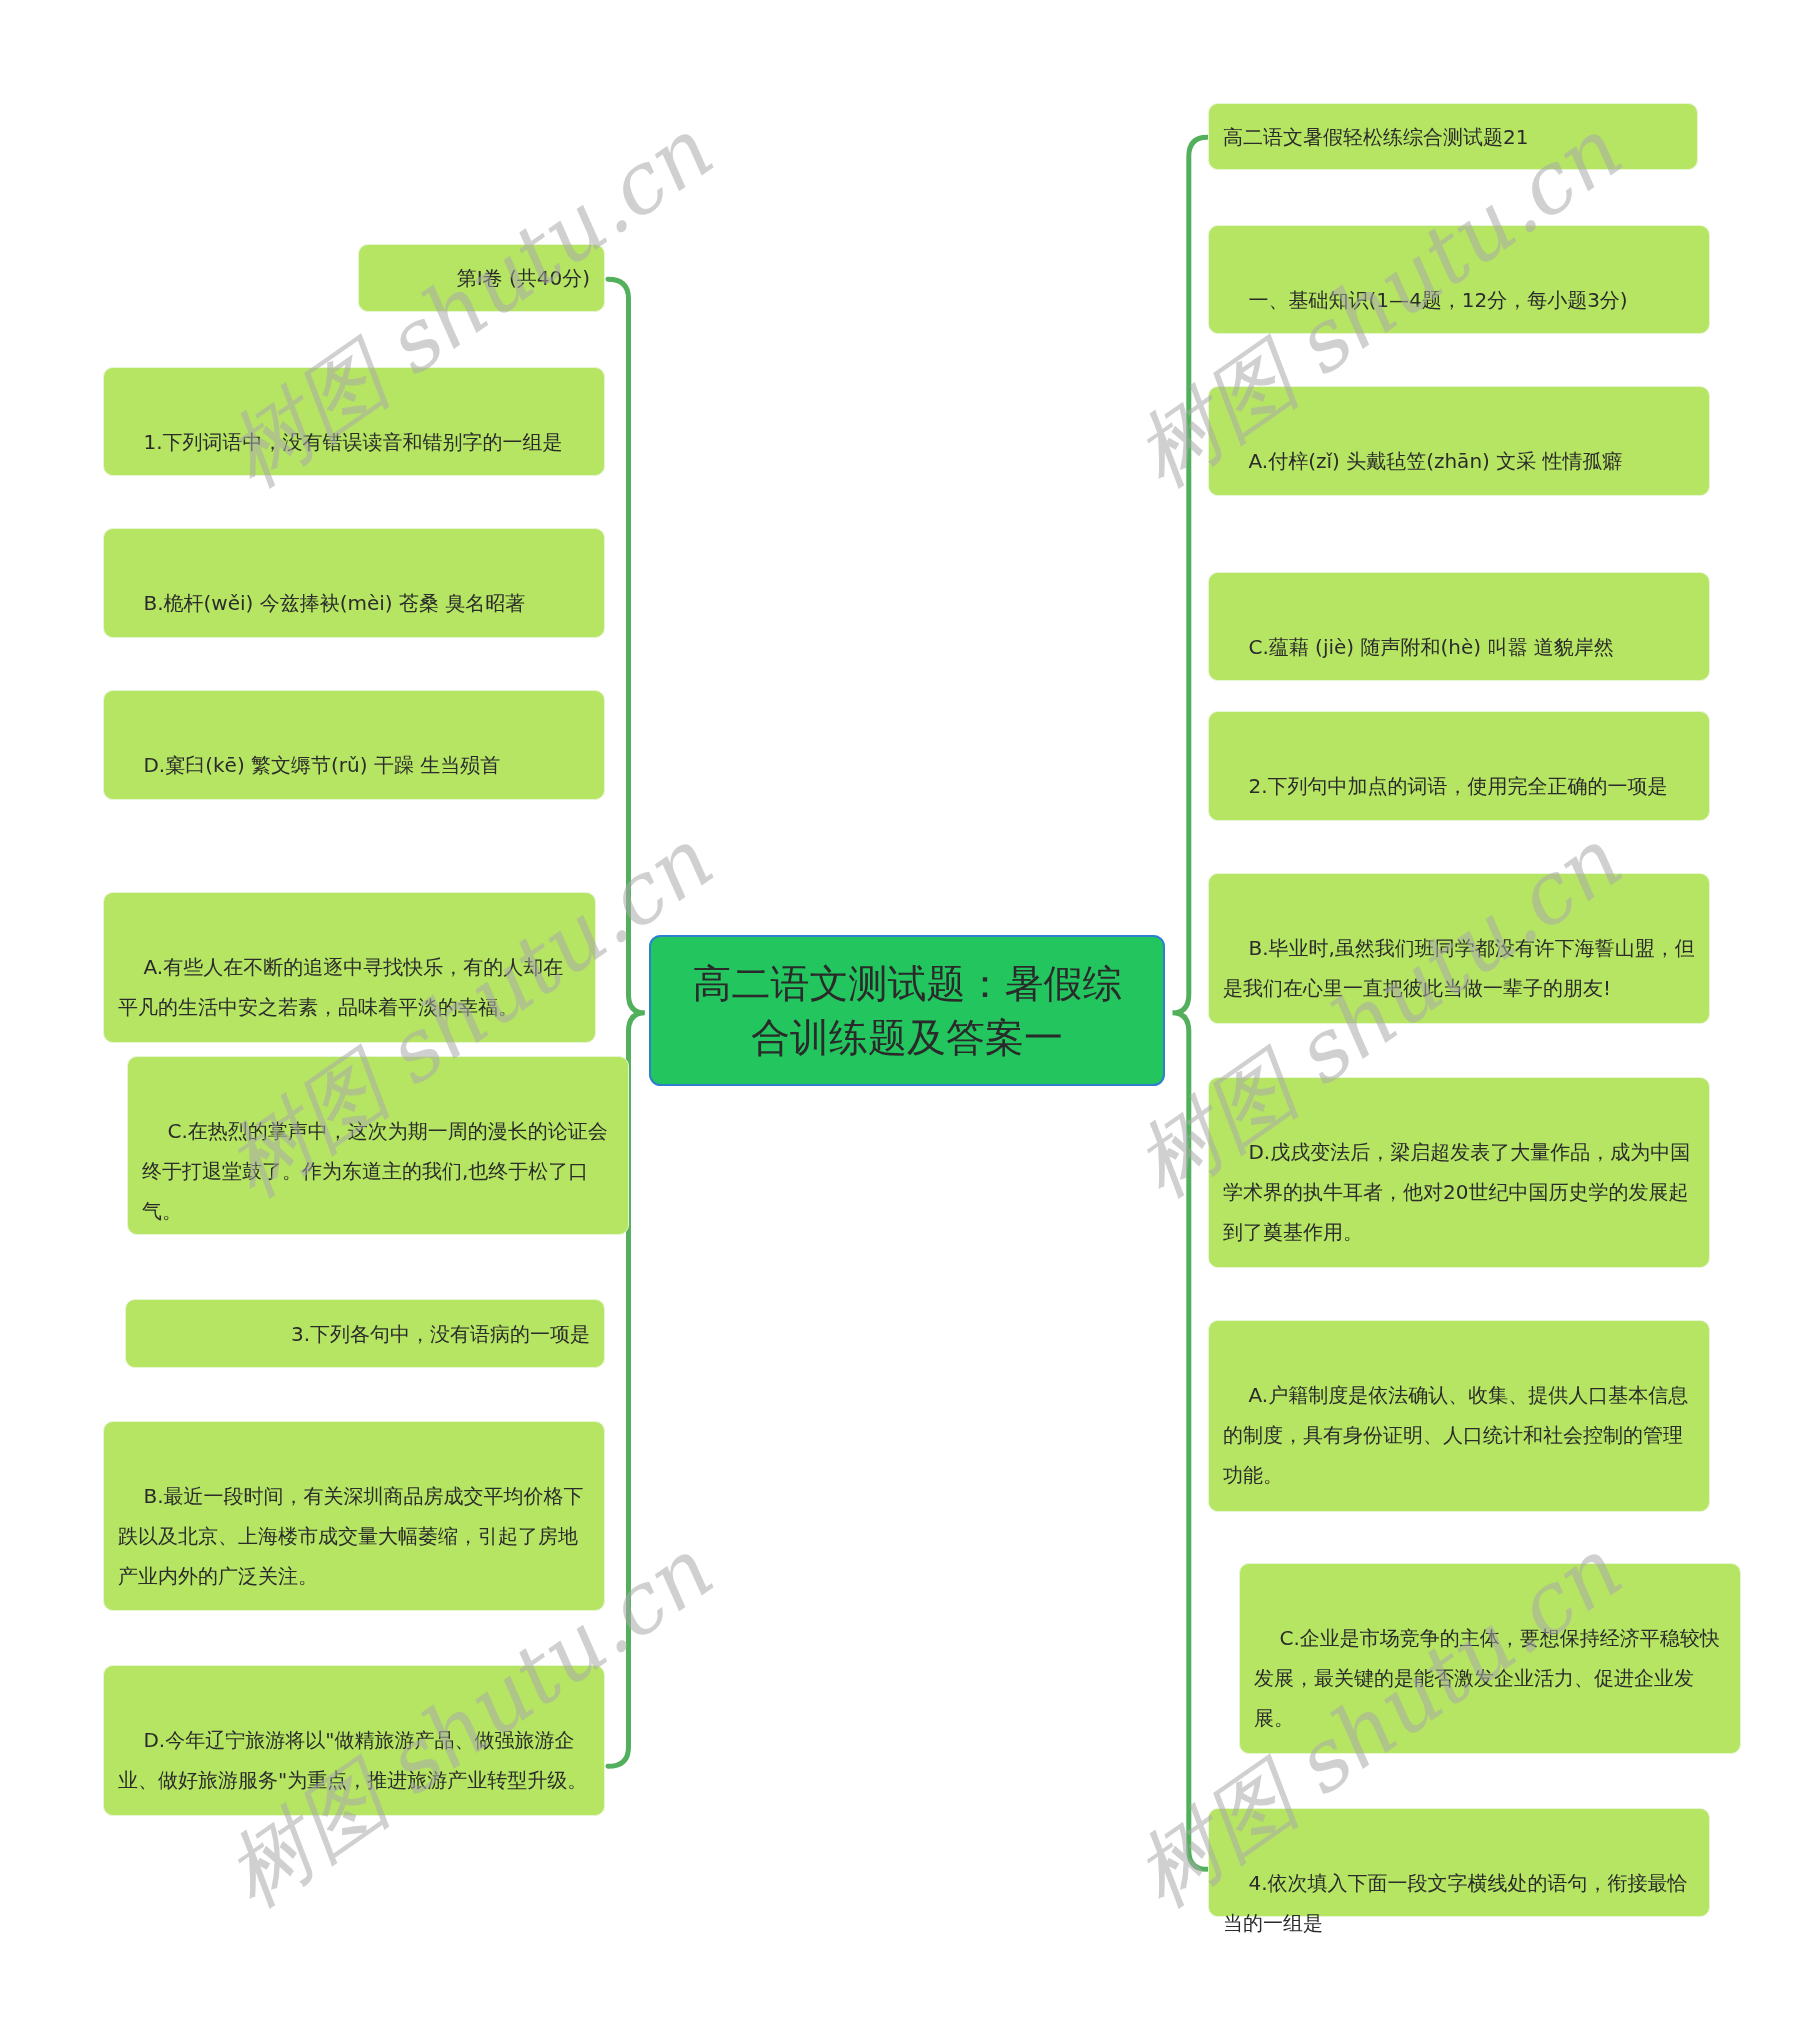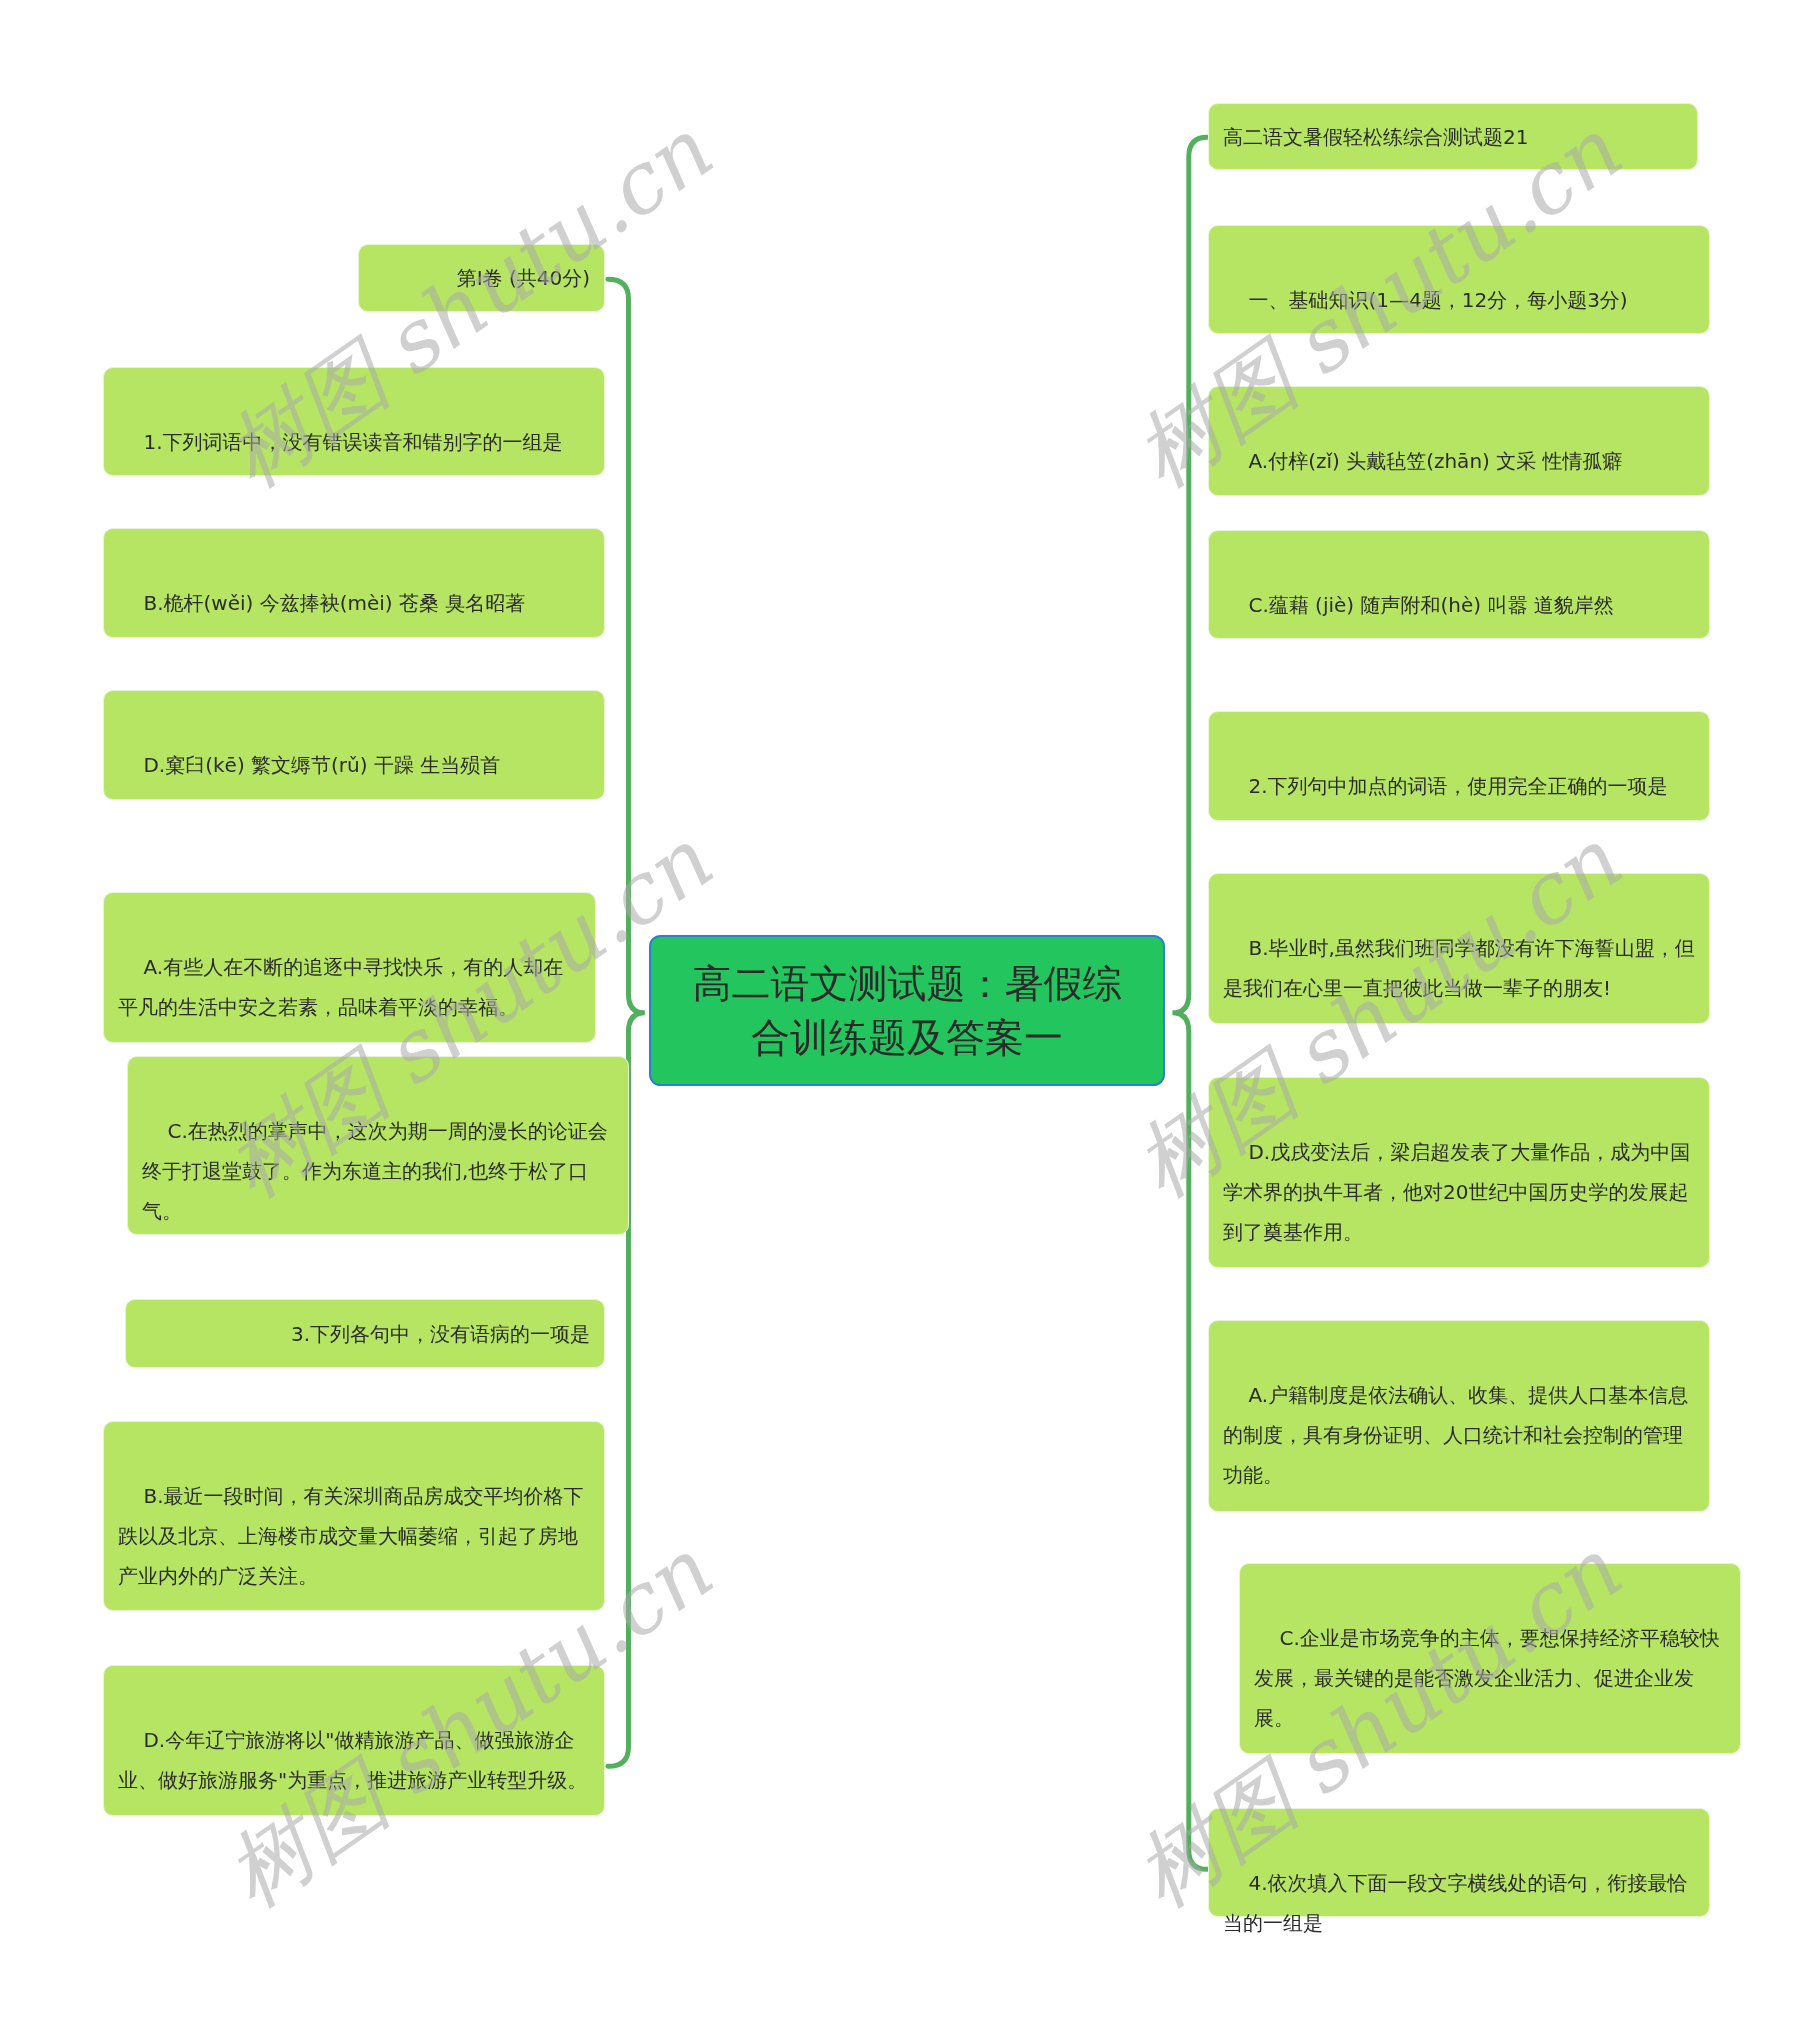--- a/index.html
+++ b/index.html
@@ -127,21 +127,21 @@
 
   <div class="node single" style="left:1208px; top:103px; width:490px; height:67px;">
     <span>高二语文暑假轻松练综合测试题21</span>
   </div>
   <div class="node" style="left:1208px; top:225px; width:502px; height:109px;">
     <span>一、基础知识(1—4题，12分，每小题3分)</span>
   </div>
   <div class="node" style="left:1208px; top:386px; width:502px; height:110px;">
     <span>A.付梓(zǐ) 头戴毡笠(zhān) 文采 性情孤癖</span>
   </div>
-  <div class="node" style="left:1208px; top:530px; width:502px; height:109px;">
+  <div class="node" style="left:1208px; top:572px; width:502px; height:109px;">
     <span>C.蕴藉 (jiè) 随声附和(hè) 叫嚣 道貌岸然</span>
   </div>
   <div class="node" style="left:1208px; top:711px; width:502px; height:110px;">
     <span>2.下列句中加点的词语，使用完全正确的一项是</span>
   </div>
   <div class="node" style="left:1208px; top:873px; width:502px; height:151px;">
     <span>B.毕业时,虽然我们班同学都没有许下海誓山盟，但是我们在心里一直把彼此当做一辈子的朋友!</span>
   </div>
   <div class="node" style="left:1208px; top:1077px; width:502px; height:191px;">
     <span>D.戊戌变法后，梁启超发表了大量作品，成为中国学术界的执牛耳者，他对20世纪中国历史学的发展起到了奠基作用。</span>

